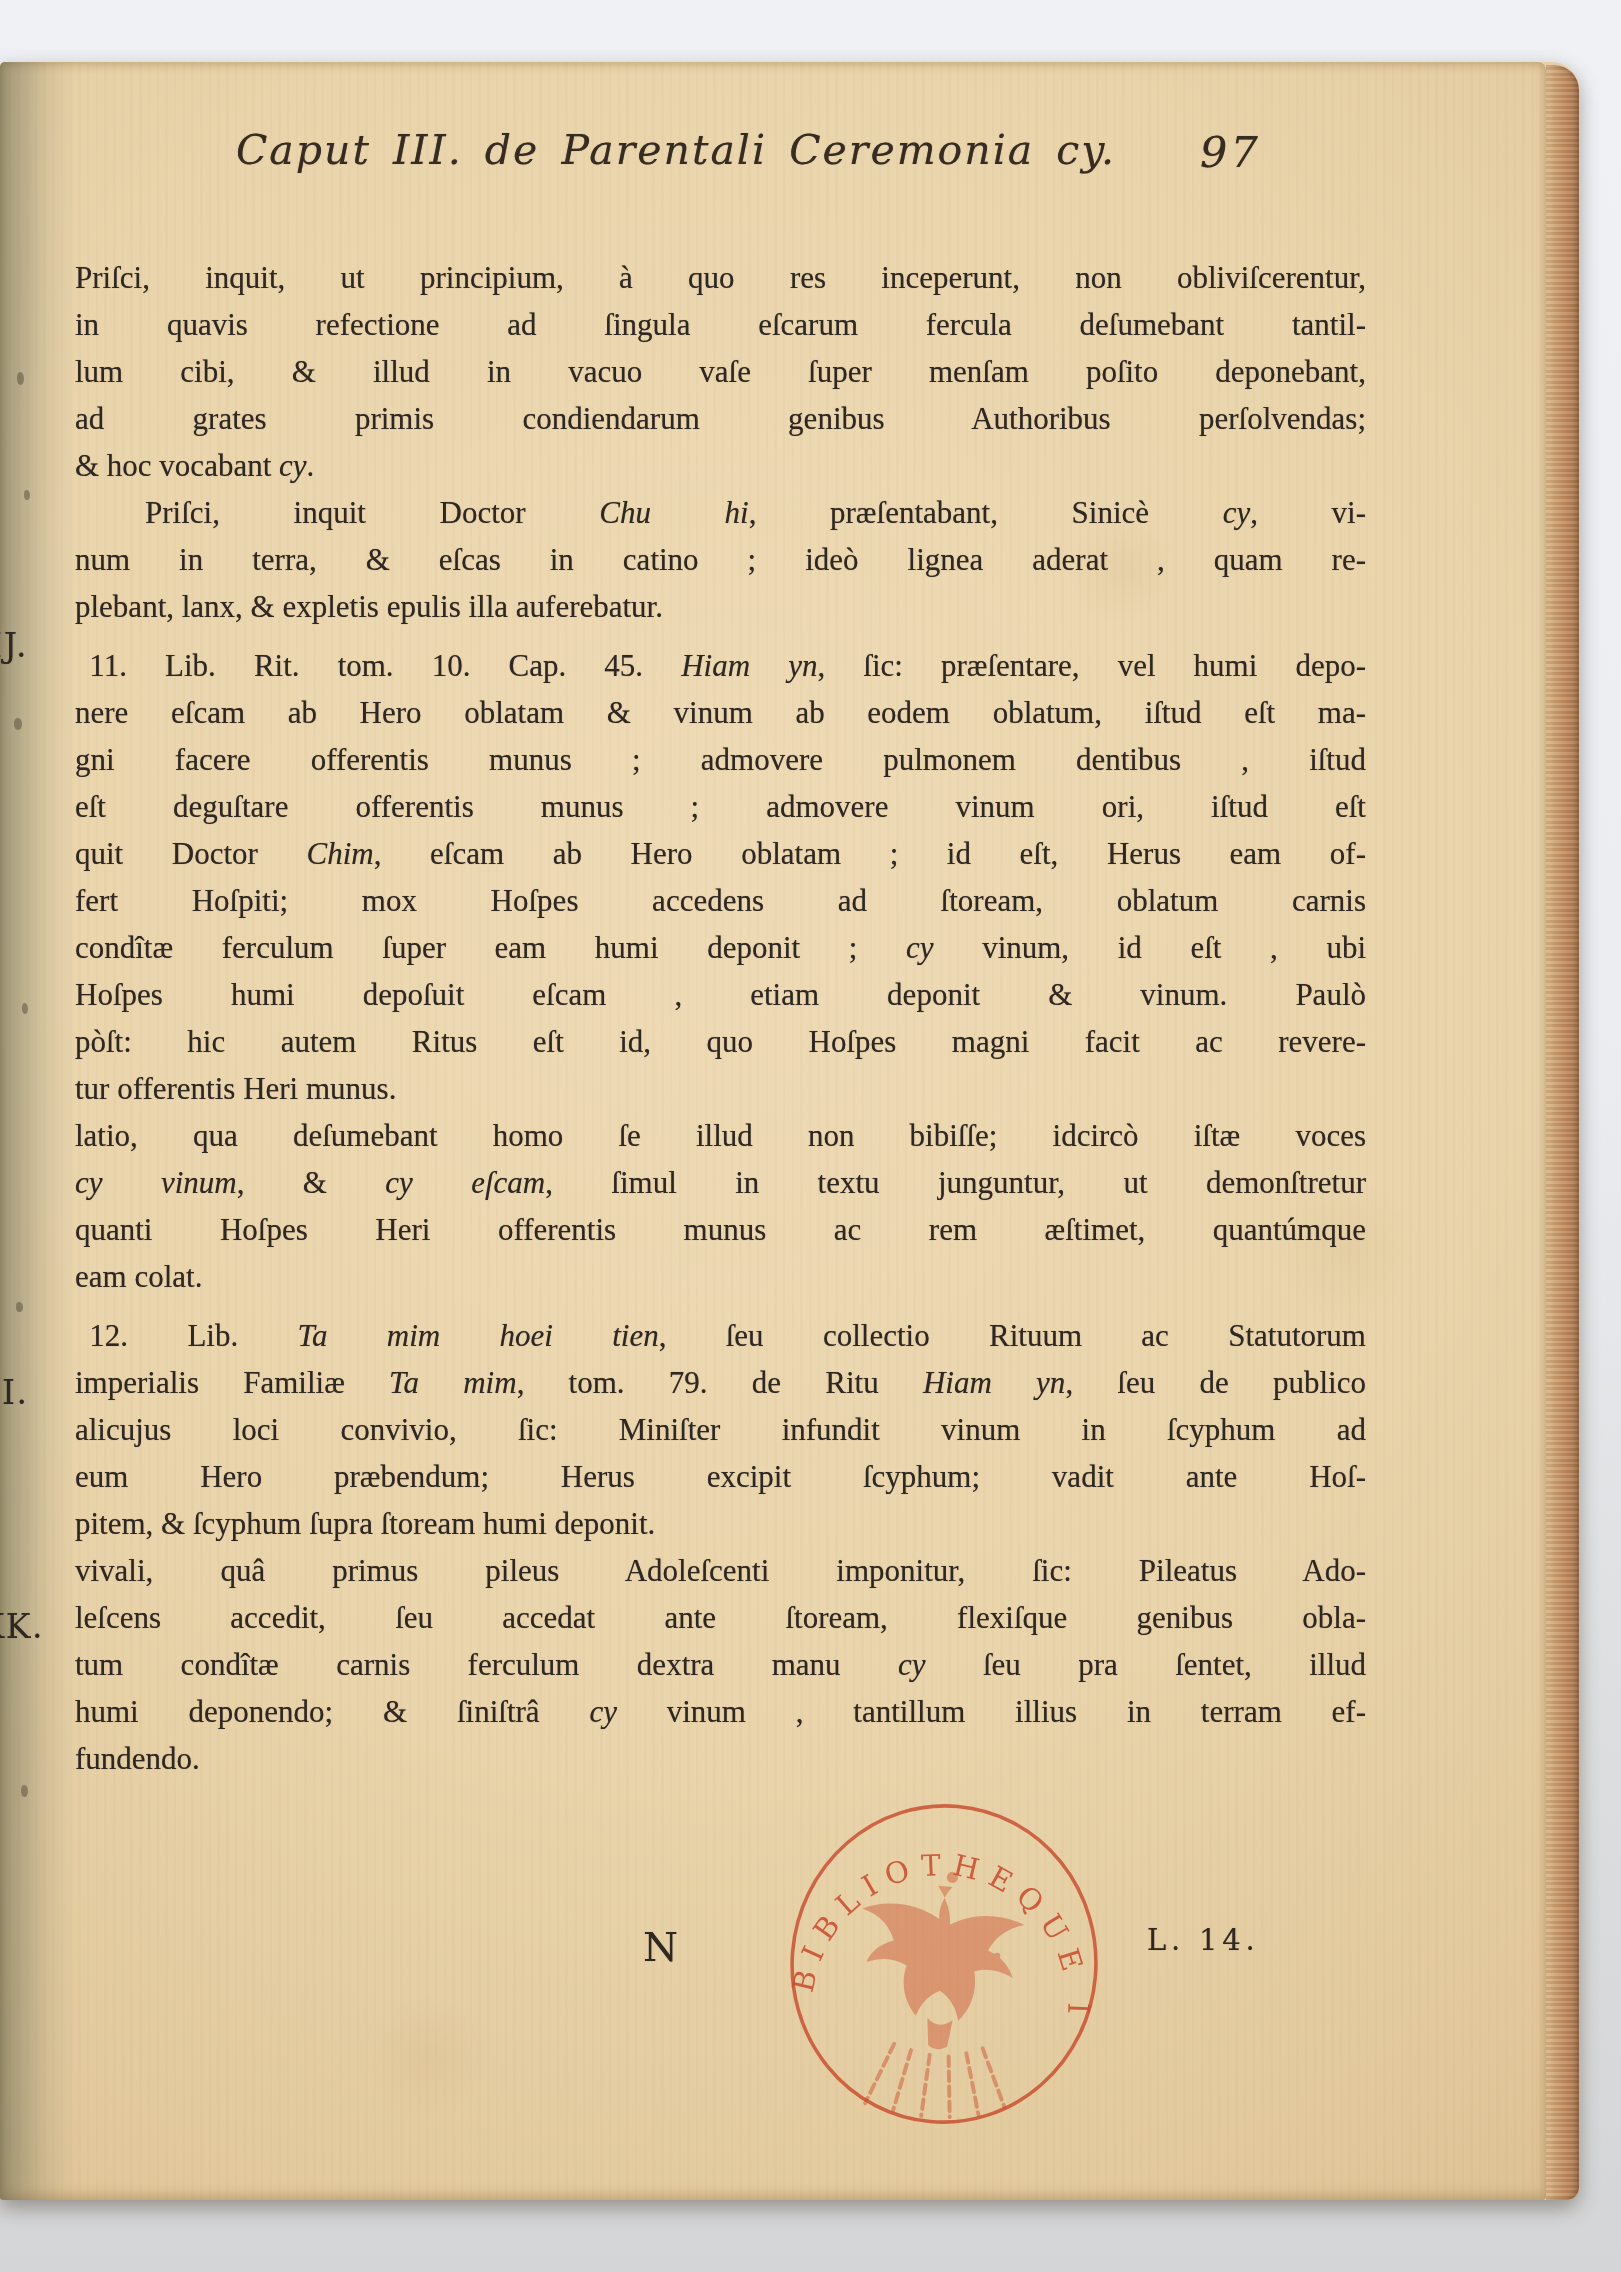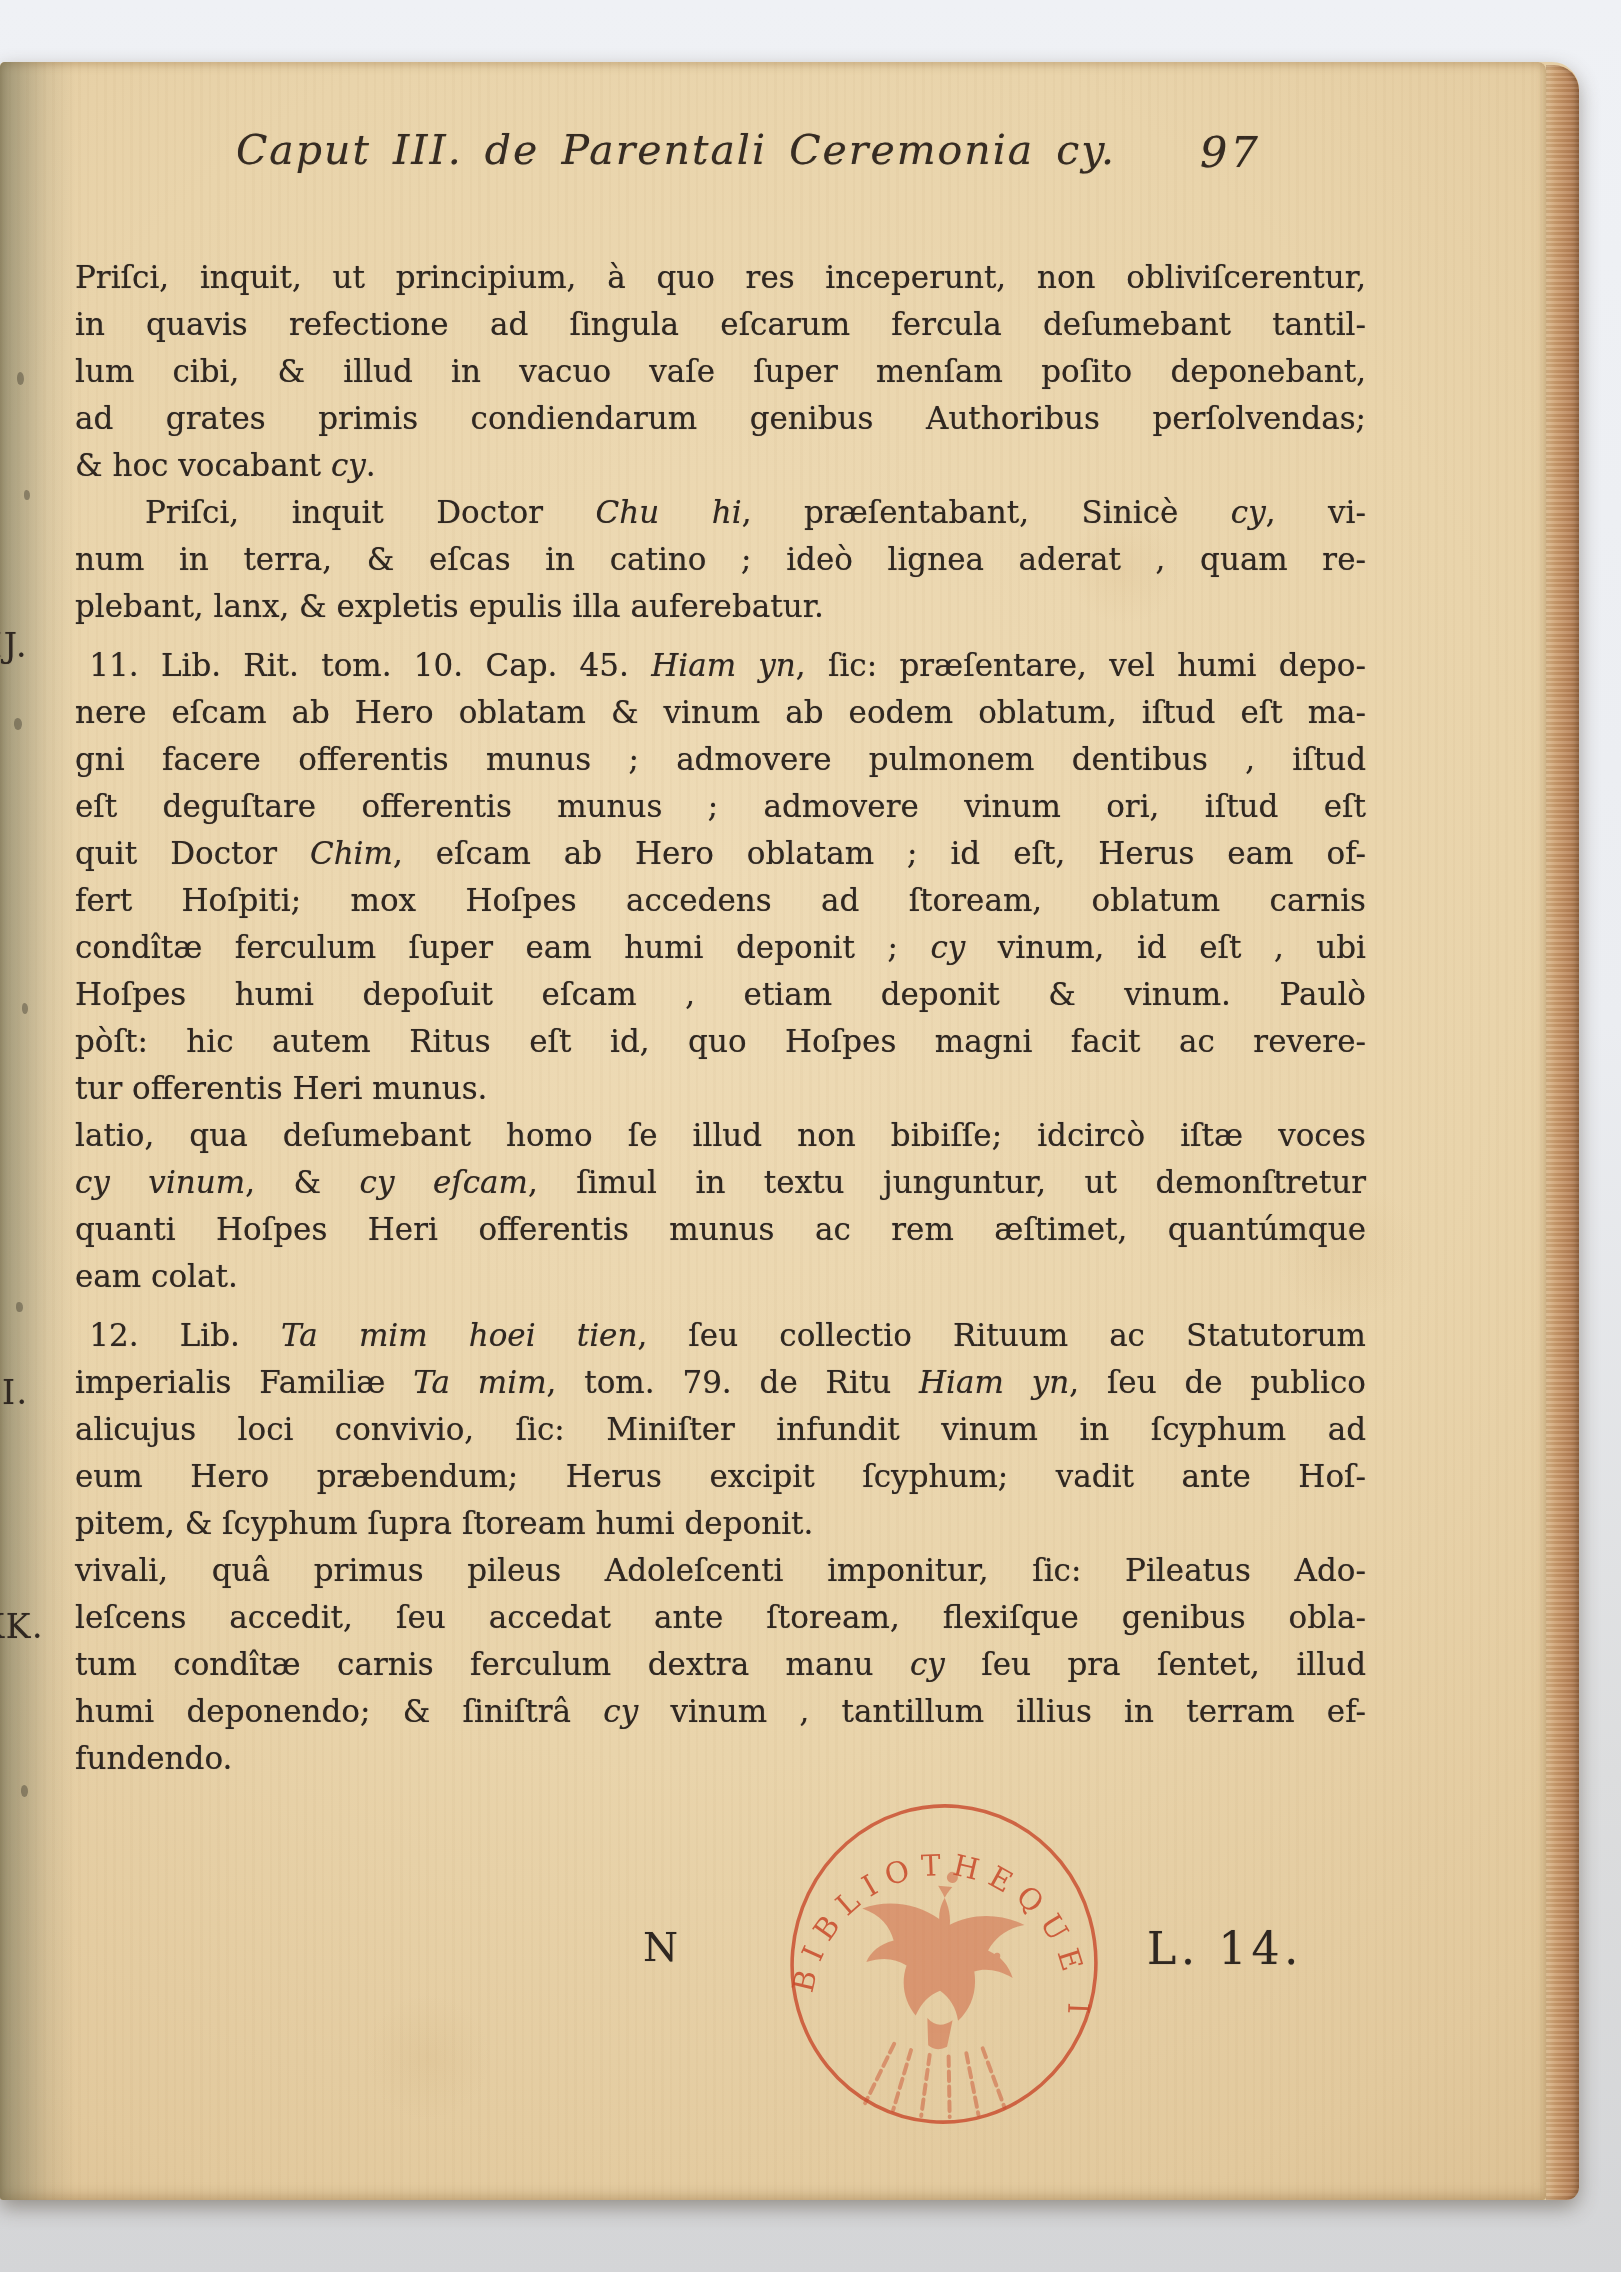--- a/index.html
+++ b/index.html
@@ -50,36 +50,36 @@
   .header .pagenum{
     position:absolute;left:1200px;top:1.6px;
     font-style:italic;font-size:43px;line-height:51px;letter-spacing:3.2px;
     text-shadow:0 0 0.8px rgba(53,43,34,.55);
   }
   .text{
     position:absolute;left:75px;top:192px;width:1291px;z-index:2;
     font-size:31px;line-height:47px;color:#2f2721;
     text-shadow:0 0 0.8px rgba(47,39,33,.55);
   }
-  .line{height:47px;text-align:justify;text-align-last:justify;text-justify:inter-word;}
+  .line{height:47px;text-align:justify;text-align-last:justify;text-justify:inter-word;font-family:Liberation Serif, serif;}
   .line.last{text-align-last:left;}
   .line.ind{text-indent:70px;}
   .line.numind{text-indent:14.3px;margin-top:12px;}
   .line i{font-style:italic;}
   .margin-note{
     position:absolute;z-index:2;font-size:33px;line-height:40px;color:#2f2721;
     letter-spacing:1.6px;text-shadow:0 0 0.8px rgba(47,39,33,.5);
   }
   .footer-catchword{
     position:absolute;left:643px;top:1862px;z-index:2;
     font-size:40px;color:#2f2721;text-shadow:0 0 0.8px rgba(47,39,33,.55);
   }
   .footer-signature{
     position:absolute;left:1147px;top:1861px;z-index:2;
-    font-size:44px;letter-spacing:4.8px;color:#2f2721;text-shadow:0 0 0.8px rgba(47,39,33,.55);
+    font-size:29px;letter-spacing:4.8px;color:#2f2721;text-shadow:0 0 0.8px rgba(47,39,33,.55);
   }
   .stamp{position:absolute;left:770px;top:1720px;width:348px;height:364px;z-index:4;transform:rotate(5deg);}
   .speck{position:absolute;background:rgba(62,58,46,.42);border-radius:45% 55% 50% 50%;z-index:1;}
 </style>
 </head>
 <body>
 
 <div id="screen">
   <div class="page">
     <div class="page-face" id="page-face">

